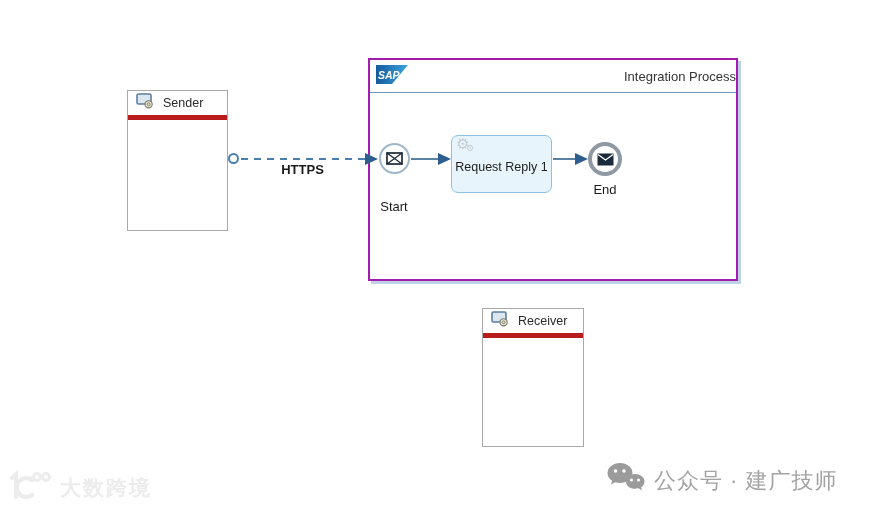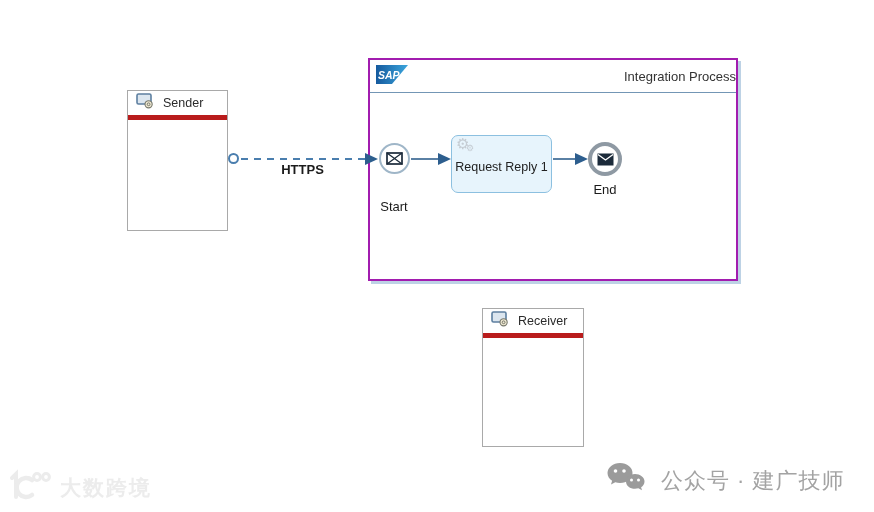--- a/index.html
+++ b/index.html
@@ -74,21 +74,21 @@
     background:#fff;box-sizing:border-box;
   }
   .conn-label{font-size:13px;color:#1c1c1c;text-align:center;}
 
   
   .wm-left{
     display:flex;align-items:center;gap:8px;
     color:#ececec;font-weight:bold;font-size:21px;letter-spacing:2px;
   }
   .wm-right{
-    display:flex;align-items:center;gap:15px;
+    display:flex;align-items:center;gap:8px;
     color:#a3a3a3;font-size:22px;letter-spacing:1px;text-align:center;
   }
   .z2{z-index:2;}
 </style>
 </head>
 <body>
 
 <div class="abs participant" style="left:127px;top:90px;width:101px;height:141px;">
   <div class="p-header">
     <span>

